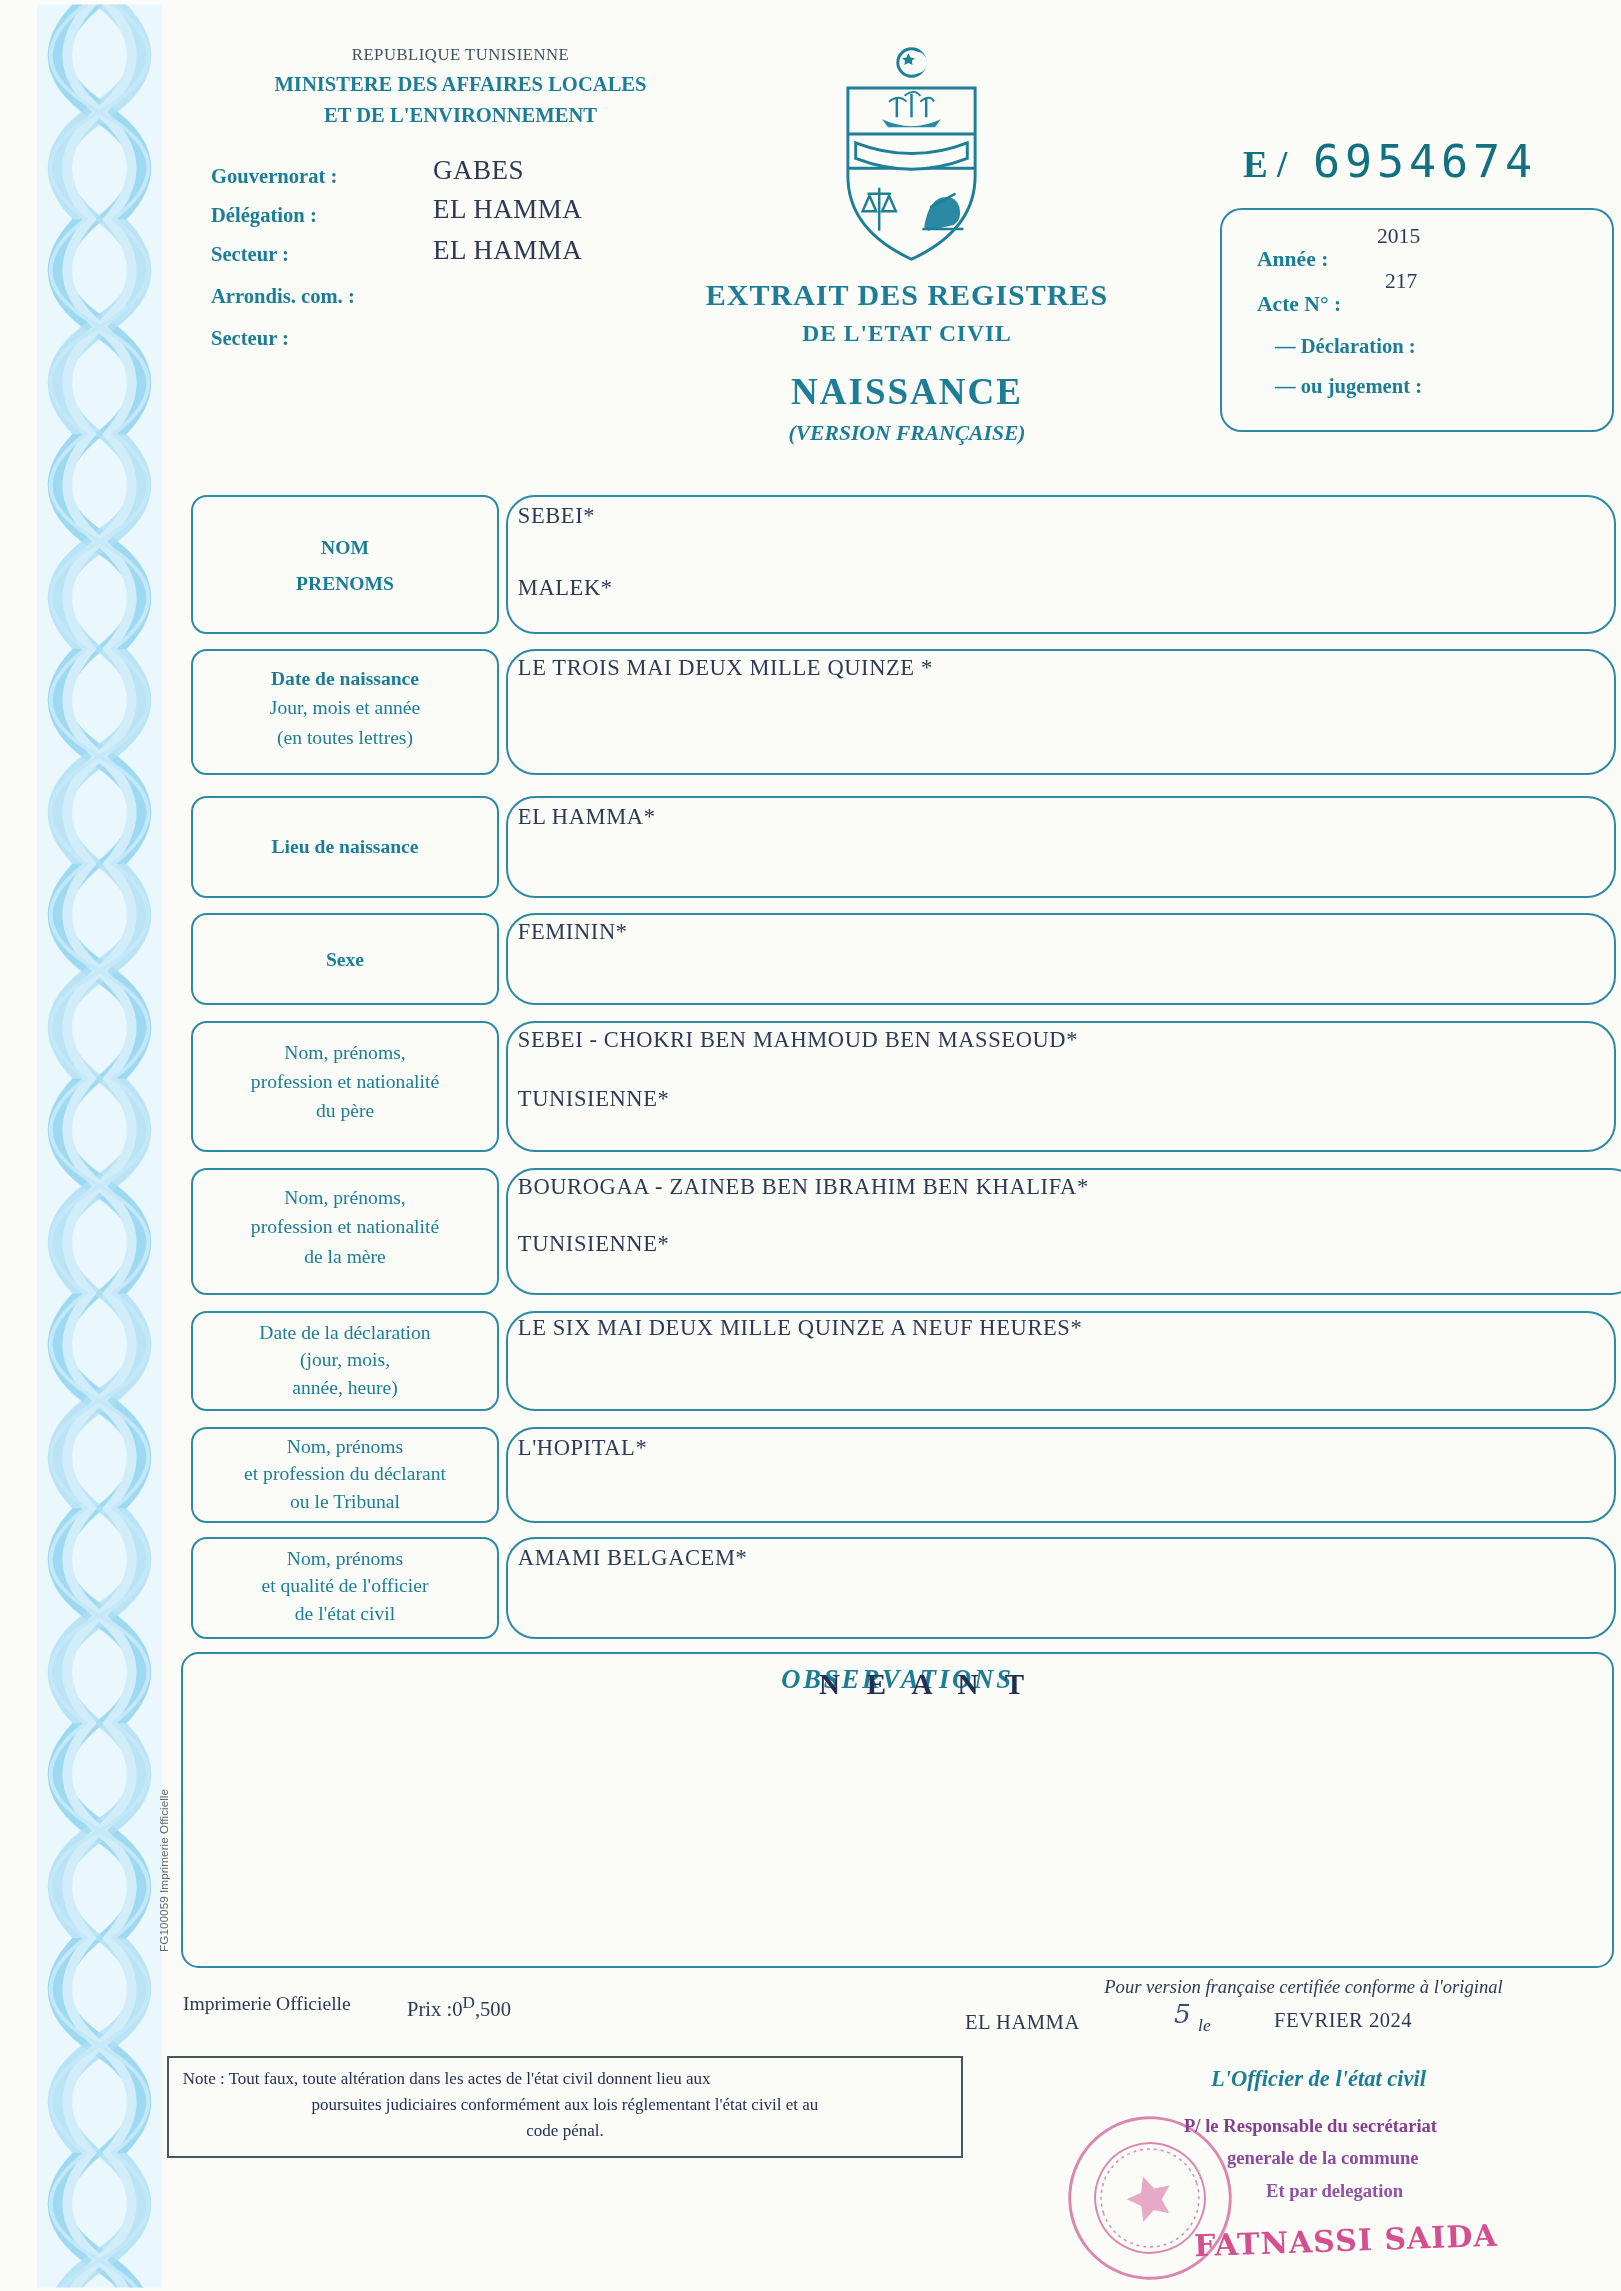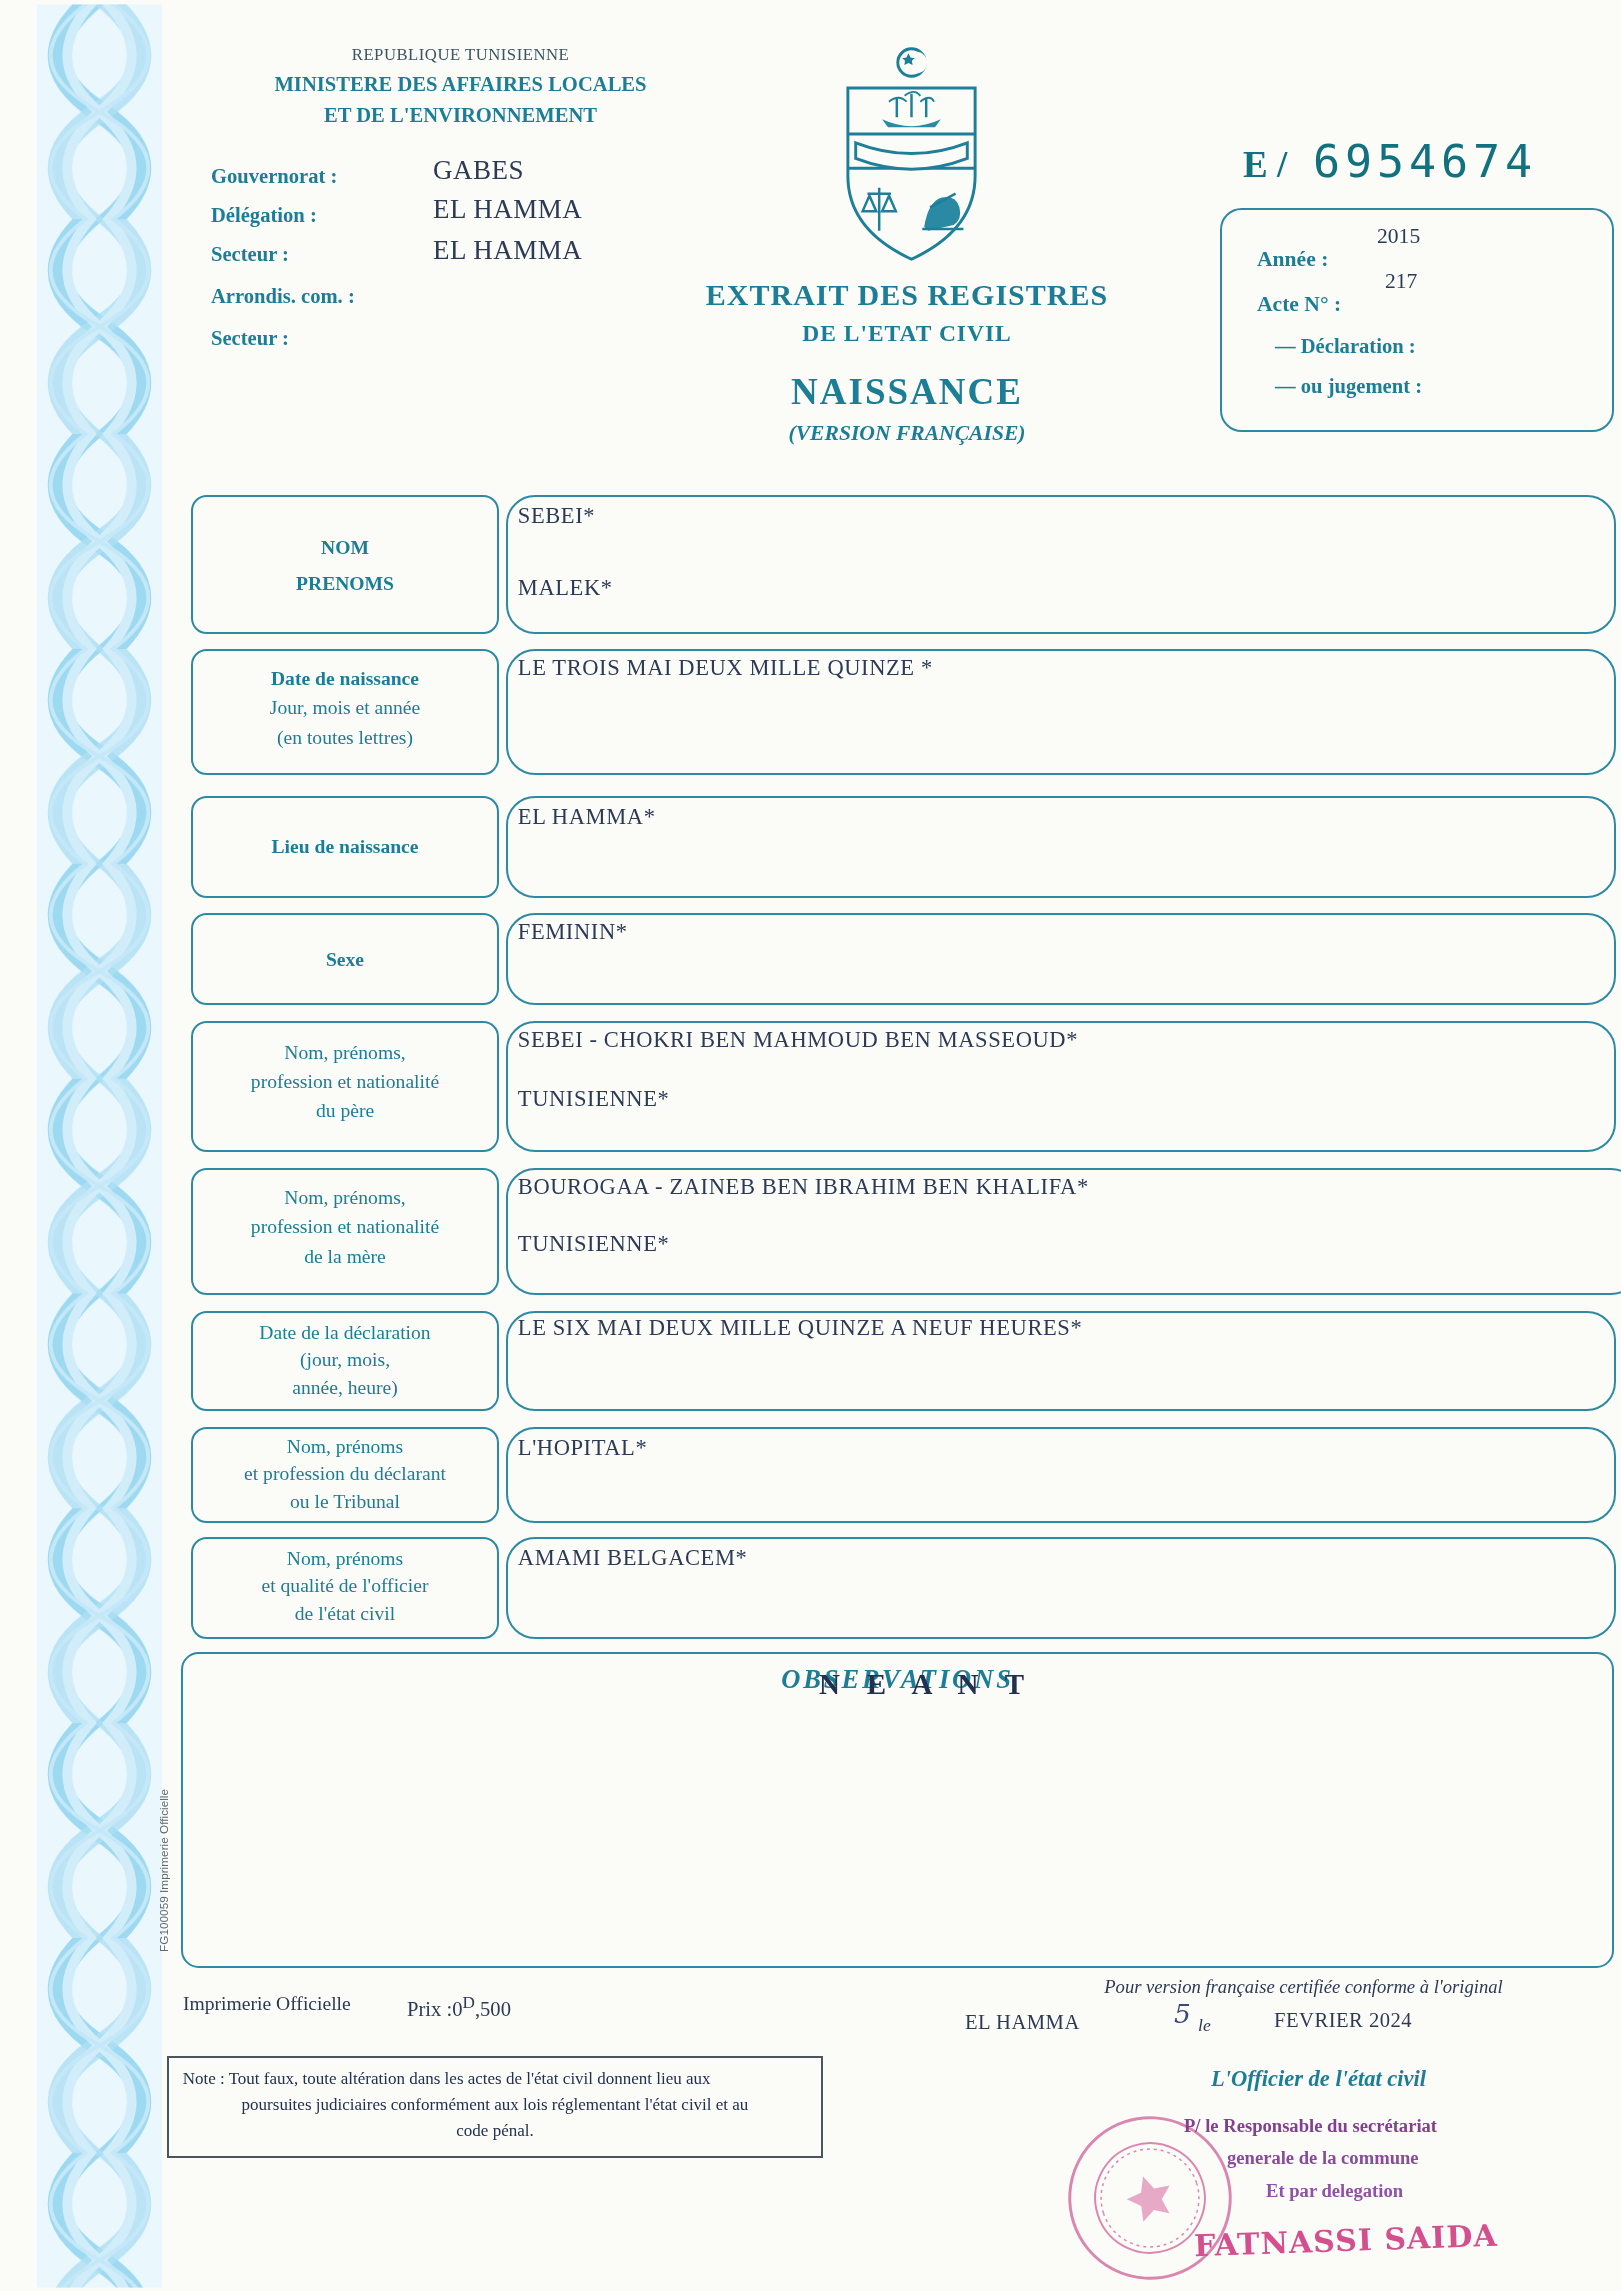--- a/index.html
+++ b/index.html
@@ -52,21 +52,21 @@
 
   
   .f-impr{left:183px;top:1993px;font-size:19.6px;}
   .f-prix{left:407px;top:1993px;font-size:20.6px;}
   .f-cert{left:990px;top:1976px;width:627px;font-size:18.6px;text-align:center;}
   .f-place{left:965px;top:2011px;font-size:20.6px;letter-spacing:0.5px;}
   .f-day{left:1174px;top:1998px;font-size:26.5px;color:#3a4a78;font-family:"DejaVu Serif",serif;}
   .f-le{left:1198px;top:2015px;font-size:17.6px;}
   .f-date{left:1274px;top:2009px;font-size:20.6px;letter-spacing:0.5px;}
 
-  .note-box{left:167px;top:2056px;width:656px;height:102px;border:2px solid #4a5560;padding:7.8px 13.7px;box-sizing:border-box;font-size:17px;line-height:1.55;color:#223050;}
+  .note-box{left:167px;top:2056px;width:796px;height:102px;border:2px solid #4a5560;padding:7.8px 13.7px;box-sizing:border-box;font-size:17px;line-height:1.55;color:#223050;}
   .note-l2,.note-l3{text-align:center;}
 
   .officier{left:1108px;top:2066px;width:421px;font-size:22.5px;}
 
   .stamp-l1{left:1184px;top:2115px;font-size:18.6px;color:#833f91;}
   .stamp-l2{left:1227px;top:2147px;font-size:18.6px;color:#8a4a9e;}
   .stamp-l3{left:1266px;top:2180px;font-size:18.6px;color:#9052a4;}
   .stamp-name{left:1194px;top:2223px;font-size:30px;color:#d44f8e;letter-spacing:1px;transform:rotate(-2deg);font-family:"DejaVu Serif",serif;}
   .round-stamp{left:1057px;top:2105px;}
 </style>

